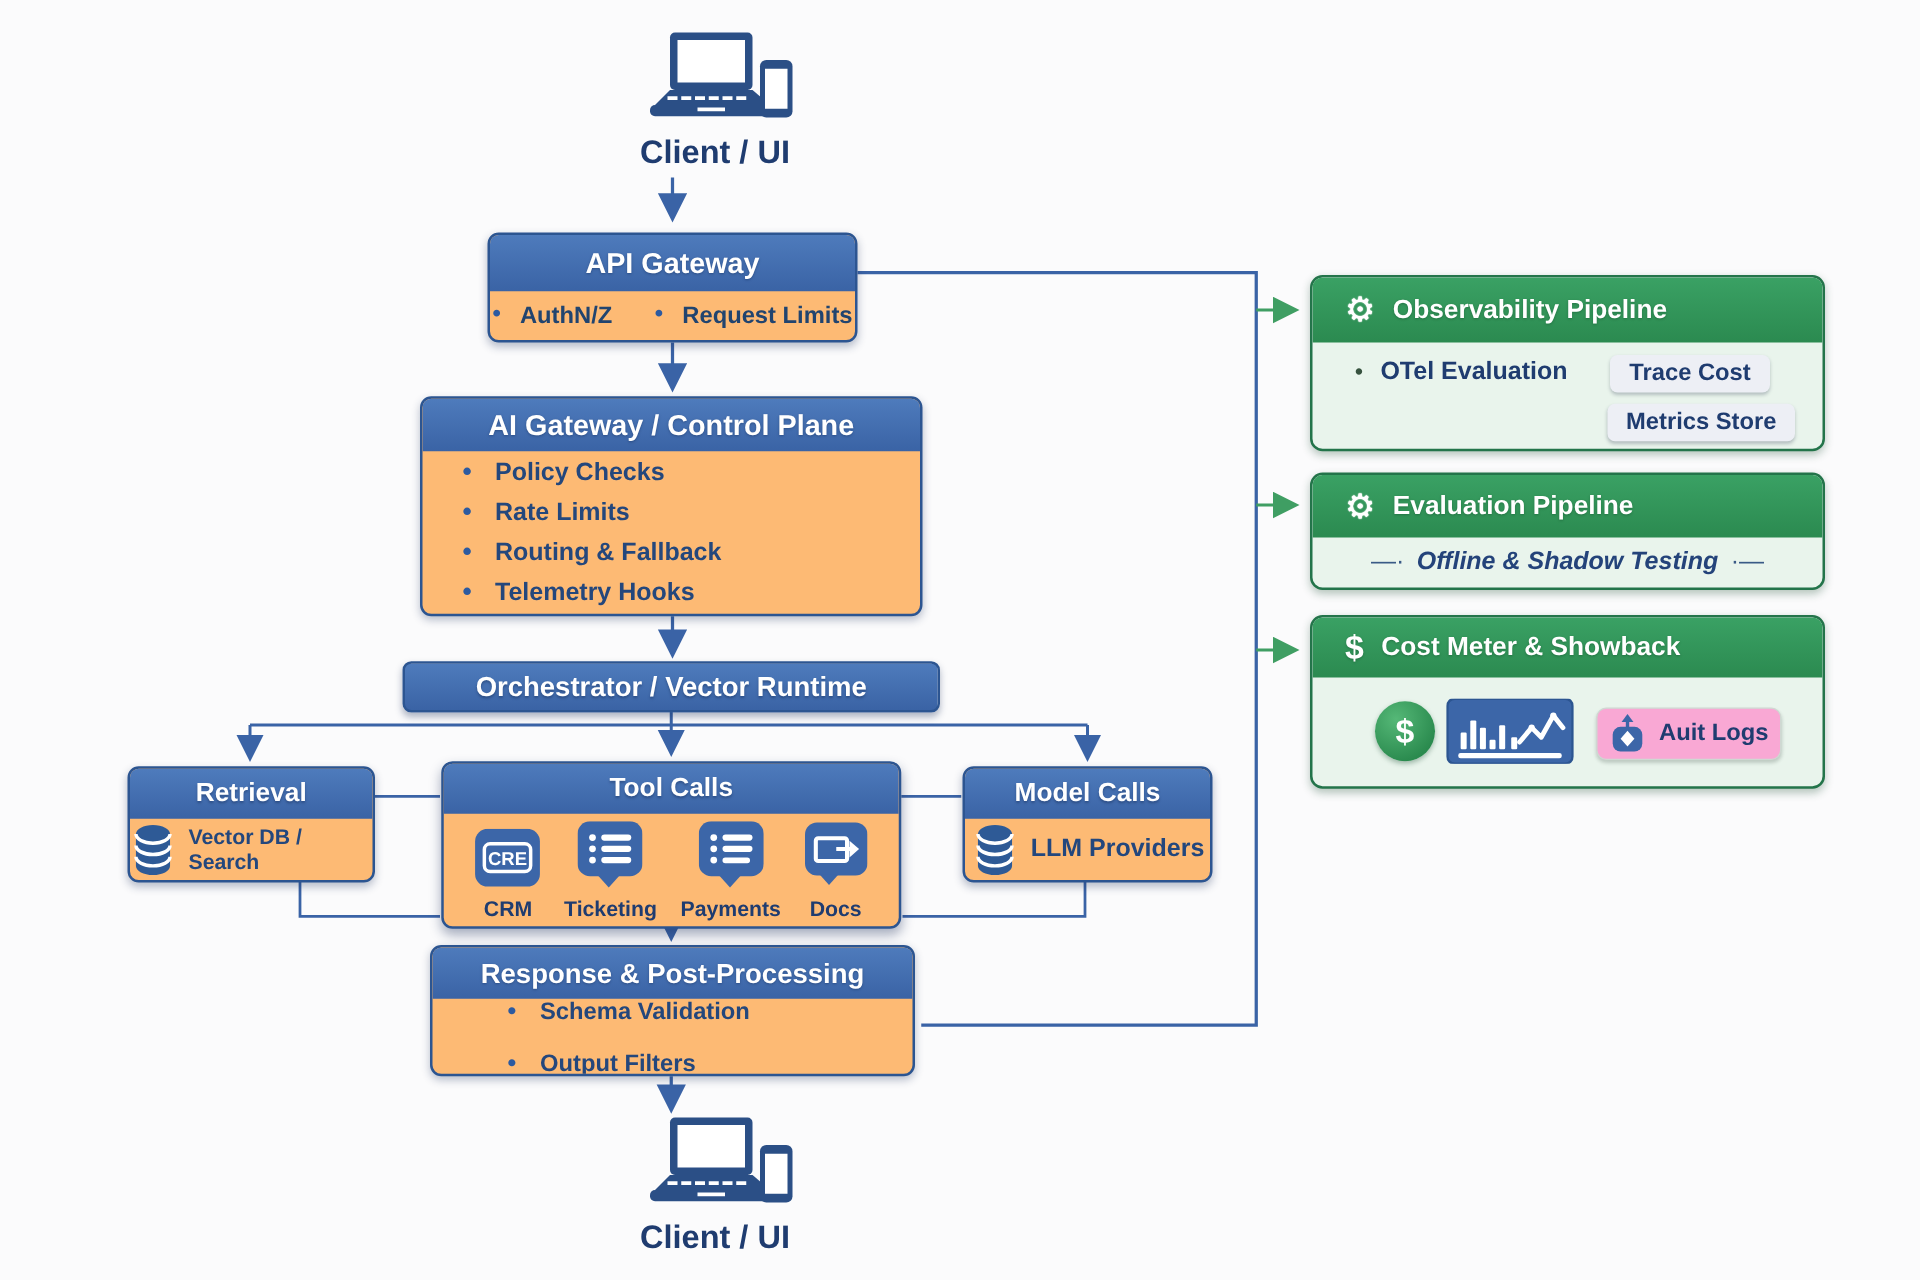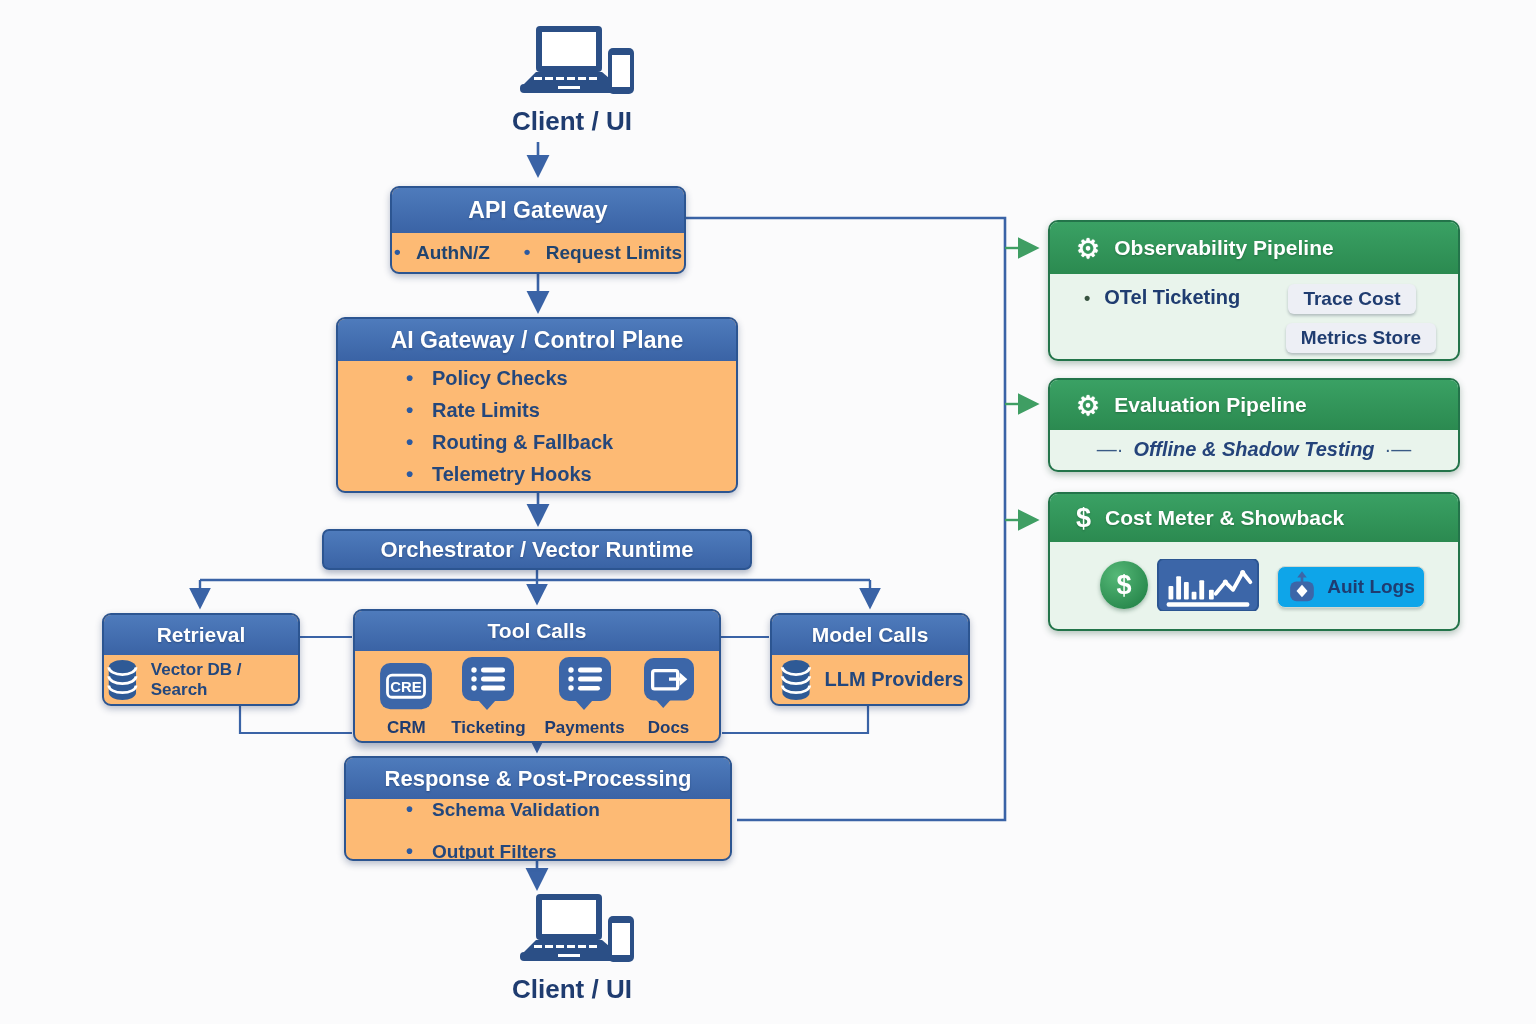--- a/index.html
+++ b/index.html
@@ -43,21 +43,21 @@
         text-shadow:0 0 1px #fff,0 0 1px #fff;}
   .gdollar{font-size:27px;font-weight:700;}
   .pill{position:absolute;background:#edeff5;border-radius:6px;color:#1f3c70;font-weight:700;
         display:flex;align-items:center;justify-content:center;box-shadow:0 2px 3px rgba(20,30,60,.25);}
   .obs-src{position:absolute;color:#1f3c70;font-size:20px;font-weight:700;}
   .obs-src::before{content:"•";color:#37523f;margin-right:14px;font-size:18px;}
   .eval-note{position:absolute;left:0;right:0;display:flex;align-items:center;justify-content:center;gap:10px;
              color:#24437a;font-size:20px;font-weight:600;}
   .eval-note .ital{font-style:italic;font-weight:700;}
   .eval-note .dash{color:#3a5a86;font-weight:400;}
-  .audit-pill{position:absolute;background:#0ea5e9;border:1px solid #cfd8d2;border-radius:8px;
+  .audit-pill{position:absolute;background:#f9a8d4;border:1px solid #cfd8d2;border-radius:8px;
               display:flex;align-items:center;justify-content:center;gap:10px;color:#1f3c70;
               font-size:19px;font-weight:700;box-shadow:0 2px 3px rgba(20,40,30,.2);}
   .dollar-circle{position:absolute;border-radius:50%;display:flex;align-items:center;justify-content:center;
                  background:radial-gradient(circle at 35% 30%,#55b877,#2a8a4e 75%);color:#fff;
                  font-size:27px;font-weight:700;box-shadow:0 2px 4px rgba(15,70,40,.35);}
 </style>
 </head>
 <body>
 
 <div class="canvas">
@@ -128,21 +128,21 @@
       <div class="inline-items">
         <div class="li">AuthN/Z</div>
         <div class="li">Request Limits</div>
       </div>
     </div>
   </div>
 
   <div class="bbox" style="left:336px;top:317px;width:402px;height:176px;">
     <div class="bhead" style="height:42px;font-size:23px;">AI Gateway / Control Plane</div>
     <div class="bbody" style="align-items:stretch;">
-      <div class="blist" style="padding-left:68px;gap:9px;font-size:20px;color:#24477c;">
+      <div class="blist" style="padding-left:32px;gap:9px;font-size:20px;color:#24477c;">
         <div class="li">Policy Checks</div>
         <div class="li">Rate Limits</div>
         <div class="li">Routing &amp; Fallback</div>
         <div class="li">Telemetry Hooks</div>
       </div>
     </div>
   </div>
 
   <div class="bar" style="left:322px;top:529px;width:430px;height:41px;font-size:22px;">Orchestrator / Vector Runtime</div>
 
@@ -260,21 +260,21 @@
       <rect x="106" y="31" width="18" height="32" fill="#fff"></rect>
     </svg>
     <div class="device-label">Client / UI</div>
   </div>
 
   <div class="gbox" style="left:1048px;top:220px;width:412px;height:141px;">
     <div class="ghead" style="height:52px;font-size:21px;">
       <span class="gear">⚙</span>
       <span>Observability Pipeline</span>
     </div>
-    <div class="obs-src" style="left:34px;top:64px;">OTel Ticketing</div>
+    <div class="obs-src" style="left:34px;top:64px;">OTel Evaluation</div>
     <div class="pill" style="left:238px;top:62px;width:128px;height:30px;font-size:19px;">Trace Cost</div>
     <div class="pill" style="left:236px;top:101px;width:150px;height:30px;font-size:19px;">Metrics Store</div>
   </div>
 
   <div class="gbox" style="left:1048px;top:378px;width:412px;height:94px;">
     <div class="ghead" style="height:50px;font-size:21px;">
       <span class="gear">⚙</span>
       <span>Evaluation Pipeline</span>
     </div>
     <div class="eval-note" style="top:58px;">

